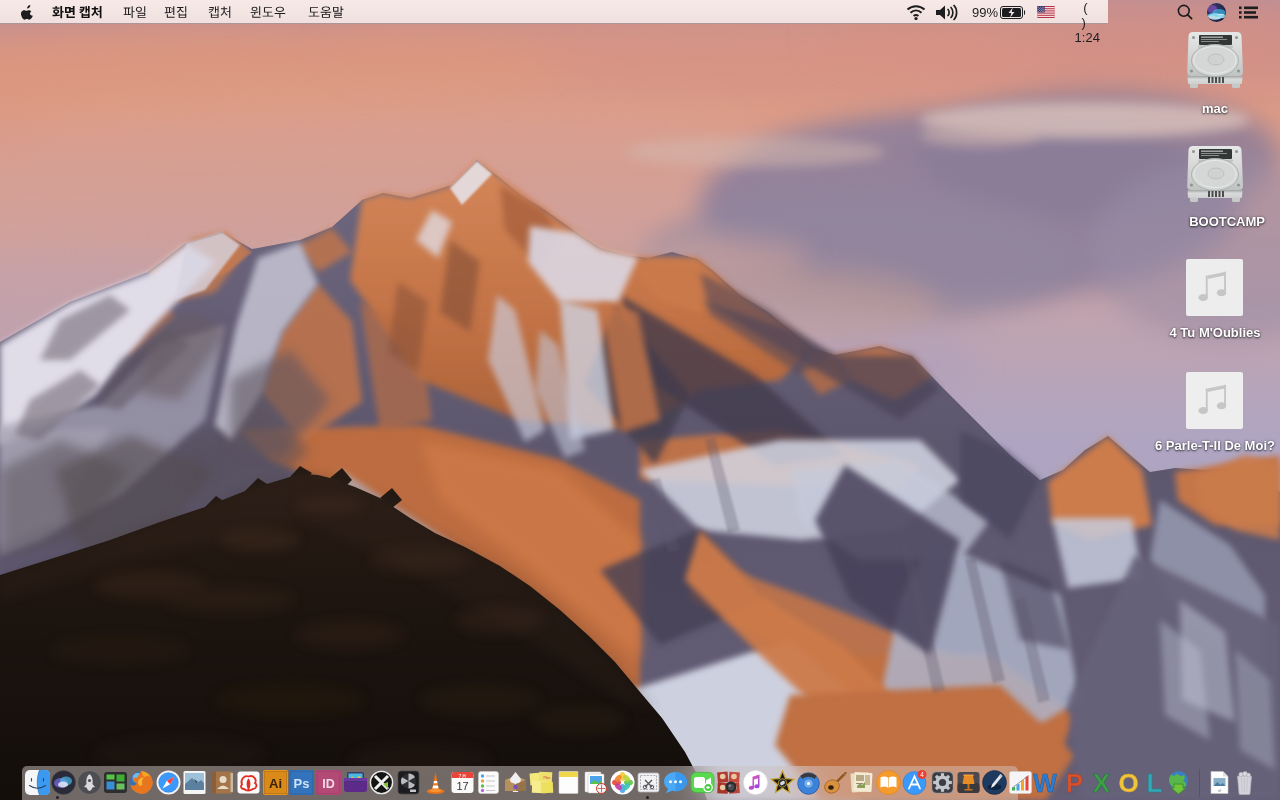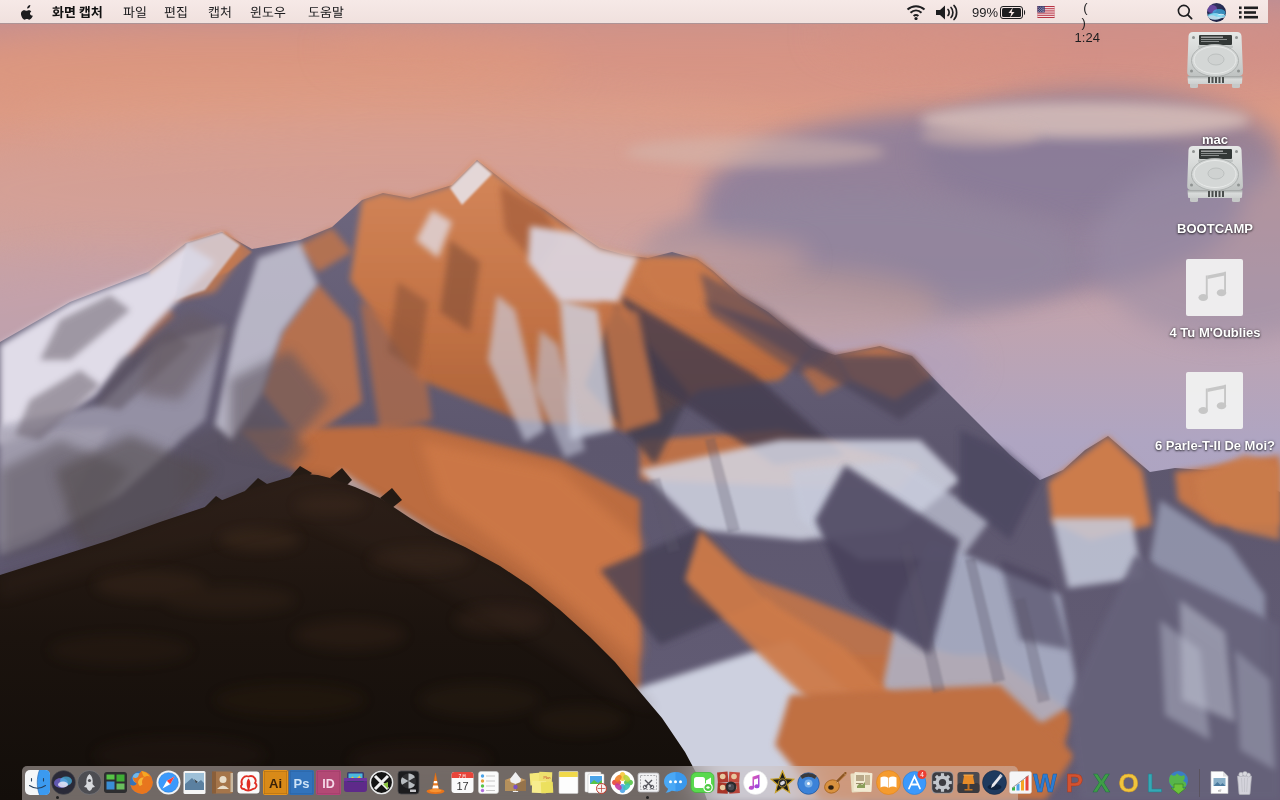--- a/index.html
+++ b/index.html
@@ -1,16 +1,16 @@
 <!DOCTYPE html>
 <html><head><meta charset="utf-8">
 <style>
 html,body{margin:0;padding:0;width:1280px;height:800px;overflow:hidden;font-family:"Liberation Sans",sans-serif;}
 #wall{position:absolute;left:0;top:0;}
-#menubar{position:absolute;left:0;top:0;width:1268px;height:23px;background:linear-gradient(to bottom,#f6e9e7,#f0e1de);border-bottom:1px solid rgba(125,92,96,0.6);}
+#menubar{position:absolute;left:0;top:0;width:1108px;height:23px;background:linear-gradient(to bottom,#f6e9e7,#f0e1de);border-bottom:1px solid rgba(125,92,96,0.6);}
 #menubar .it{position:absolute;top:0;height:24px;display:flex;align-items:center;color:#1d1d1f;font-size:13px;}
 .krt{display:block;}
 .krt path{fill:#1d1d1f;}
 .krt.b path{fill:#111;}
 .icon-label{position:absolute;color:#fff;font-weight:bold;font-size:13px;text-align:center;text-shadow:0 1px 2px rgba(0,0,0,0.65),0 0 3px rgba(0,0,0,0.4);line-height:14px;}
 #dock{position:absolute;left:22px;top:766px;width:996px;height:34px;background:rgba(205,196,193,0.5);border-radius:5px 5px 0 0;backdrop-filter:blur(16px) saturate(1.3);}
 .dk{position:absolute;top:4px;width:25px;height:25px;}
 .dot{position:absolute;top:30px;width:3px;height:3px;border-radius:2px;background:#222;}
 </style></head>
 <body>
@@ -399,28 +399,28 @@
           <rect x="25.5" y="45" width="2" height="6"></rect>
           <rect x="29" y="45" width="2" height="6"></rect>
           <rect x="32.5" y="45" width="2" height="6"></rect>
           <rect x="36" y="45" width="2" height="6"></rect>
         </g>
 <path d="M4,52 L12,52 L12,55 Q12,56 10,56 L6,56 Q4,56 4,55 Z" fill="#c6c9c8"></path>
 <path d="M46,52 L54,52 L54,55 Q54,56 52,56 L48,56 Q46,56 46,55 Z" fill="#c6c9c8"></path>
 </g>
 </svg>
 </div>
-<div class="icon-label" style="left:1165px;top:102px;width:100px;margin-top:31px;">mac</div>
+<div class="icon-label" style="left:1165px;top:102px;width:100px;">mac</div>
 
 <div style="position:absolute;left:1186px;top:146px;">
 <svg width="58" height="56" viewBox="0 0 58 56">
       <use href="#hdico"></use>
     </svg>
 </div>
-<div class="icon-label" style="left:1165px;top:222px;width:100px;">BOOTCAMP</div>
+<div class="icon-label" style="left:1165px;top:215px;width:100px;text-align:right;">BOOTCAMP</div>
 
 <div style="position:absolute;left:1186px;top:259px;">
 <svg width="57" height="57" viewBox="0 0 57 57">
       <rect width="57" height="57" rx="2" fill="#f0f0f0" opacity="0.96"></rect>
       <g fill="#c6c6c6">
         <path d="M21.5,16.5 L40,12.8 L40,16.2 L21.5,19.9 Z"></path>
         <rect x="19.8" y="16.5" width="1.9" height="21.5"></rect>
         <rect x="38.1" y="12.8" width="1.9" height="20.5"></rect>
         <ellipse cx="17.2" cy="38.6" rx="4.8" ry="3.5"></ellipse>
         <ellipse cx="35.5" cy="33.8" rx="4.8" ry="3.5"></ellipse>

